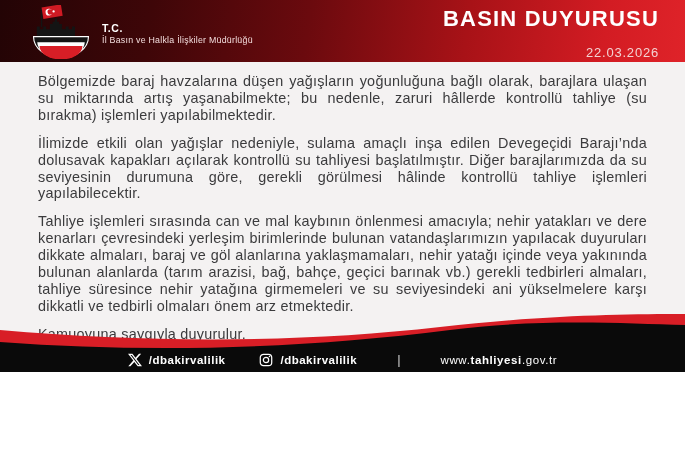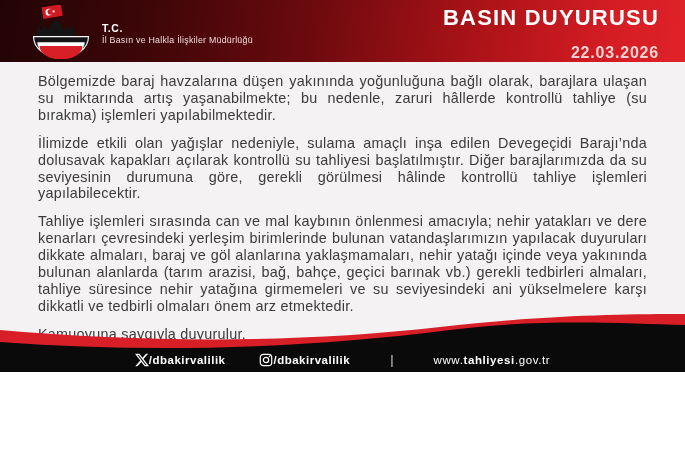--- a/index.html
+++ b/index.html
@@ -21,21 +21,21 @@
     padding: 0 26px 0 28px;
     position: relative;
   }
   .logo { width: 66px; height: 54px; margin-top: 2px; flex: 0 0 66px; }
   .agency { margin-left: 8px; color: #ffffff; line-height: 1.05; margin-top: 6px; }
   .agency .tc   { font-size: 10.5px; font-weight: 700; letter-spacing: .6px; }
   .agency .name { font-size: 15.5px; font-weight: 700; letter-spacing: .8px; }
   .agency .sub  { font-size: 8.8px; font-weight: 400; letter-spacing: .25px; color: #f3dddd; margin-top: 2px; }
   .doc-head { margin-left: auto; text-align: right; color: #fff; margin-top: 4px; }
   .doc-head .title { font-size: 22px; font-weight: 800; letter-spacing: 1.2px; }
-  .doc-head .date  { font-size: 16px; font-weight: 700; letter-spacing: .8px; color: #f3d2d2; margin-top: 13px; }
+  .doc-head .date  { font-size: 13px; font-weight: 400; letter-spacing: .8px; color: #f3d2d2; margin-top: 13px; }
 
   
   .content {
     flex: 1 1 auto;
     padding: 11px 38px 0 38px;
     color: #3b3b3d;
   }
   .content p {
     font-size: 14.4px;
     line-height: 16.9px;
@@ -48,21 +48,21 @@
 
   
   .footer { position: absolute; left: 0; bottom: 0; width: 685px; height: 60px; }
   .footer svg.waves { position: absolute; left: 0; bottom: 0; width: 685px; height: 60px; display: block; }
   .social-row {
     position: absolute; left: 0; bottom: 5px; width: 100%;
     display: flex; align-items: center; justify-content: center;
     gap: 34px;
     color: #ffffff;
   }
-  .social-item { display: flex; align-items: center; }
+  .social-item { display: flex; align-items: center; gap: 7px; }
   .social-item .icn { width: 14px; height: 14px; display: inline-flex; align-items: center; justify-content: center; }
   .social-item .icn svg { width: 14px; height: 14px; display: block; }
   .social-item .icn.fb svg { width: 16px; height: 16px; }
   .handle { font-size: 11.5px; font-weight: 600; letter-spacing: .5px; }
   .sep { font-size: 13px; color: #cfcfcf; font-weight: 400; padding: 0 6px; }
   .website { font-size: 11.5px; font-weight: 400; letter-spacing: .6px; }
   .website b { font-weight: 800; }
 </style>
 </head>
 <body>
@@ -95,21 +95,21 @@
       <div class="sub">İl Basın ve Halkla İlişkiler Müdürlüğü</div>
     </div>
 
     <div class="doc-head">
       <div class="title">BASIN DUYURUSU</div>
       <div class="date">22.03.2026</div>
     </div>
   </div>
 
   <div class="content">
-    <p>Bölgemizde baraj havzalarına düşen yakınında yoğunluğuna bağlı olarak, barajlara ulaşan su miktarında artış yaşanabilmekte; bu nedenle, zaruri hâllerde kontrollü tahliye (su bırakma) işlemleri yapılabilmektedir.</p>
+    <p>Bölgemizde baraj havzalarına düşen yağışların yoğunluğuna bağlı olarak, barajlara ulaşan su miktarında artış yaşanabilmekte; bu nedenle, zaruri hâllerde kontrollü tahliye (su bırakma) işlemleri yapılabilmektedir.</p>
     <p>İlimizde etkili olan yağışlar nedeniyle, sulama amaçlı inşa edilen Devegeçidi Barajı’nda dolusavak kapakları açılarak kontrollü su tahliyesi başlatılmıştır. Diğer barajlarımızda da su seviyesinin durumuna göre, gerekli görülmesi hâlinde kontrollü tahliye işlemleri yapılabilecektir.</p>
     <p>Tahliye işlemleri sırasında can ve mal kaybının önlenmesi amacıyla; nehir yatakları ve dere kenarları çevresindeki yerleşim birimlerinde bulunan vatandaşlarımızın yapılacak duyuruları dikkate almaları, baraj ve göl alanlarına yaklaşmamaları, nehir yatağı içinde veya yakınında bulunan alanlarda (tarım arazisi, bağ, bahçe, geçici barınak vb.) gerekli tedbirleri almaları, tahliye süresince nehir yatağına girmemeleri ve su seviyesindeki ani yükselmelere karşı dikkatli ve tedbirli olmaları önem arz etmektedir.</p>
     <p class="closing">Kamuoyuna saygıyla duyurulur.</p>
   </div>
 
   <div class="footer">
     <svg class="waves" viewBox="0 0 685 60" preserveAspectRatio="none" aria-hidden="true">
       <path d="M0 18 C150 31 300 31 440 15 C545 3 625 2 685 2 L685 60 L0 60 Z" fill="#d81e26"></path>
       <path d="M0 30 C150 41 300 37 450 18 C545 6 625 12 685 13 L685 60 L0 60 Z" fill="#0a0a0a"></path>
     </svg>

